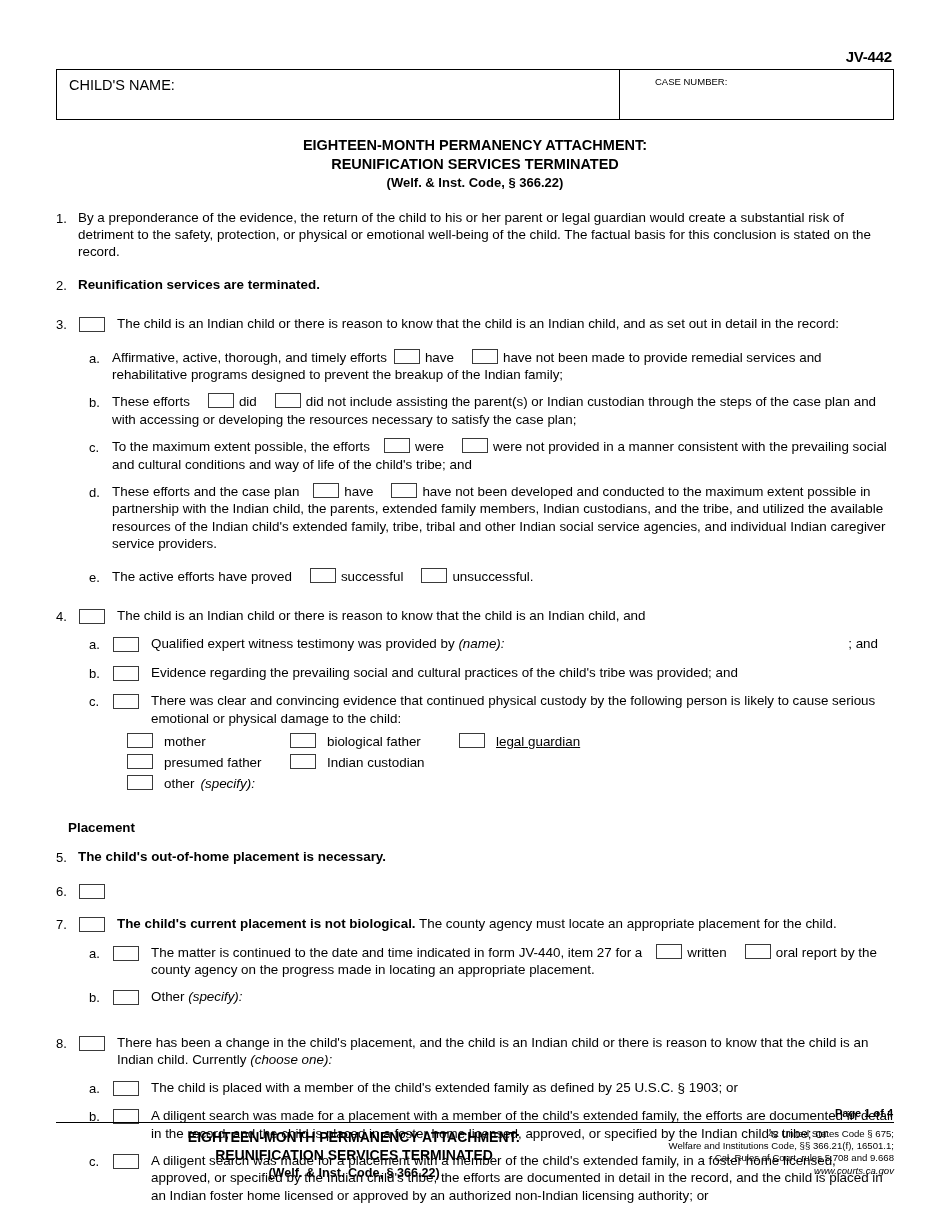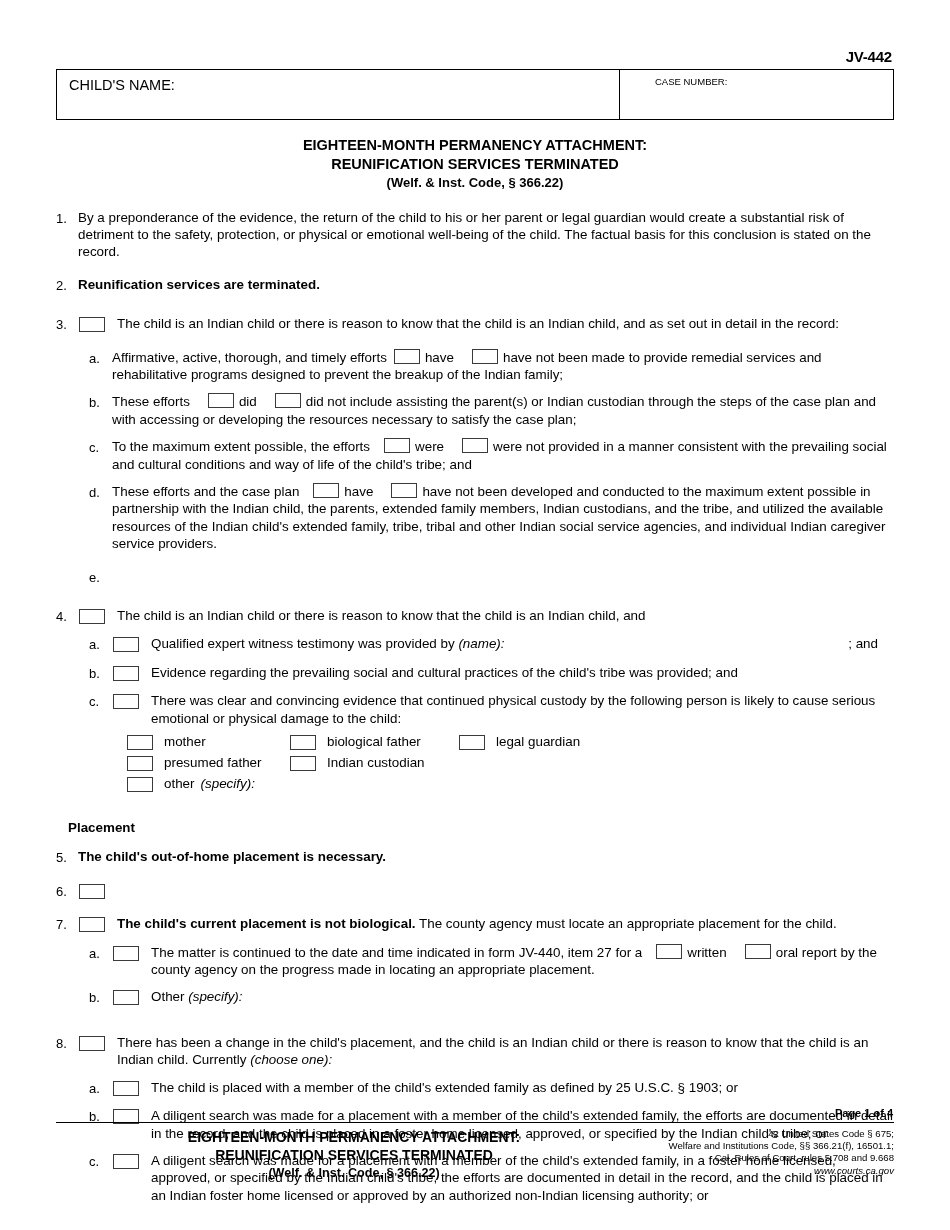--- a/index.html
+++ b/index.html
@@ -123,26 +123,26 @@
     padding-left: 70px;
     margin-top: 4px;
   }
   .person-row {
     display: flex;
     align-items: center;
     height: 21px;
   }
   .pcell {
     display: flex;
-    align-items: flex-end;
+    align-items: flex-start;
   }
   .pcell .cb { margin-right: 11px; }
   .pcell.c1 { flex: 0 0 163px; }
   .pcell.c2 { flex: 0 0 169px; }
-  .pcell.c3 { flex: 0 0 auto; }
+  .pcell.c3 { flex: 0 0 auto; text-decoration: underline; }
 
   .section-head {
     font-weight: bold;
     font-size: 13.4px;
     margin-top: 25px;
     margin-bottom: 12px;
     padding-left: 12px;
   }
 
   .and-right {
@@ -273,20 +273,23 @@
       <div class="content">
         <span>These efforts and the case plan</span><span class="nw"><span class="cb cb-inline" style="margin-left:14px"></span><span>have</span></span><span class="nw"><span class="cb cb-inline" style="margin-left:18px"></span><span>have not</span></span>
         <span>been developed and conducted to the maximum extent possible in partnership with the Indian child, the parents, extended family members, Indian custodians, and the tribe, and utilized the available resources of the Indian child's extended family, tribe, tribal and other Indian social service agencies, and individual Indian caregiver service providers.</span>
       </div>
     </div>
 
     <div class="gap-md"></div>
 
     <div class="row indent-a">
       <div class="num sub">e.</div>
+      <div class="content">
+        <span>The active efforts have proved</span><span class="nw"><span class="cb cb-inline" style="margin-left:18px"></span><span>successful</span></span><span class="nw"><span class="cb cb-inline" style="margin-left:18px"></span><span>unsuccessful.</span></span>
+      </div>
     </div>
 
     <div class="gap-lg"></div>
 
     <div class="row">
       <div class="num">4.</div>
       <span class="cb cb-lead"></span>
       <div class="content">The child is an Indian child or there is reason to know that the child is an Indian child, and</div>
     </div>
 

